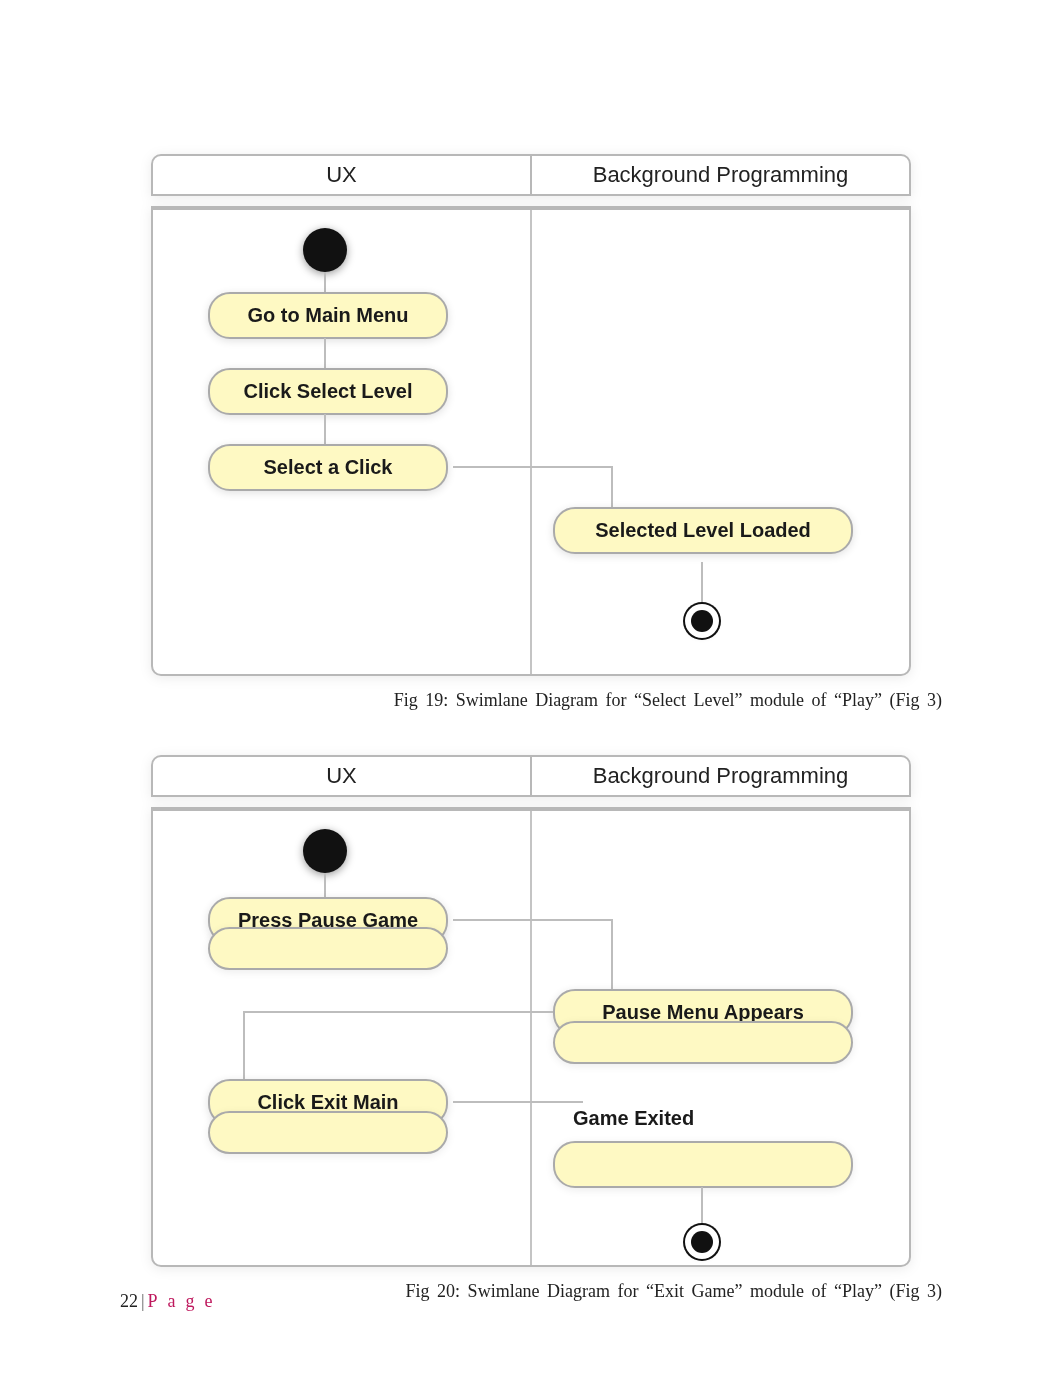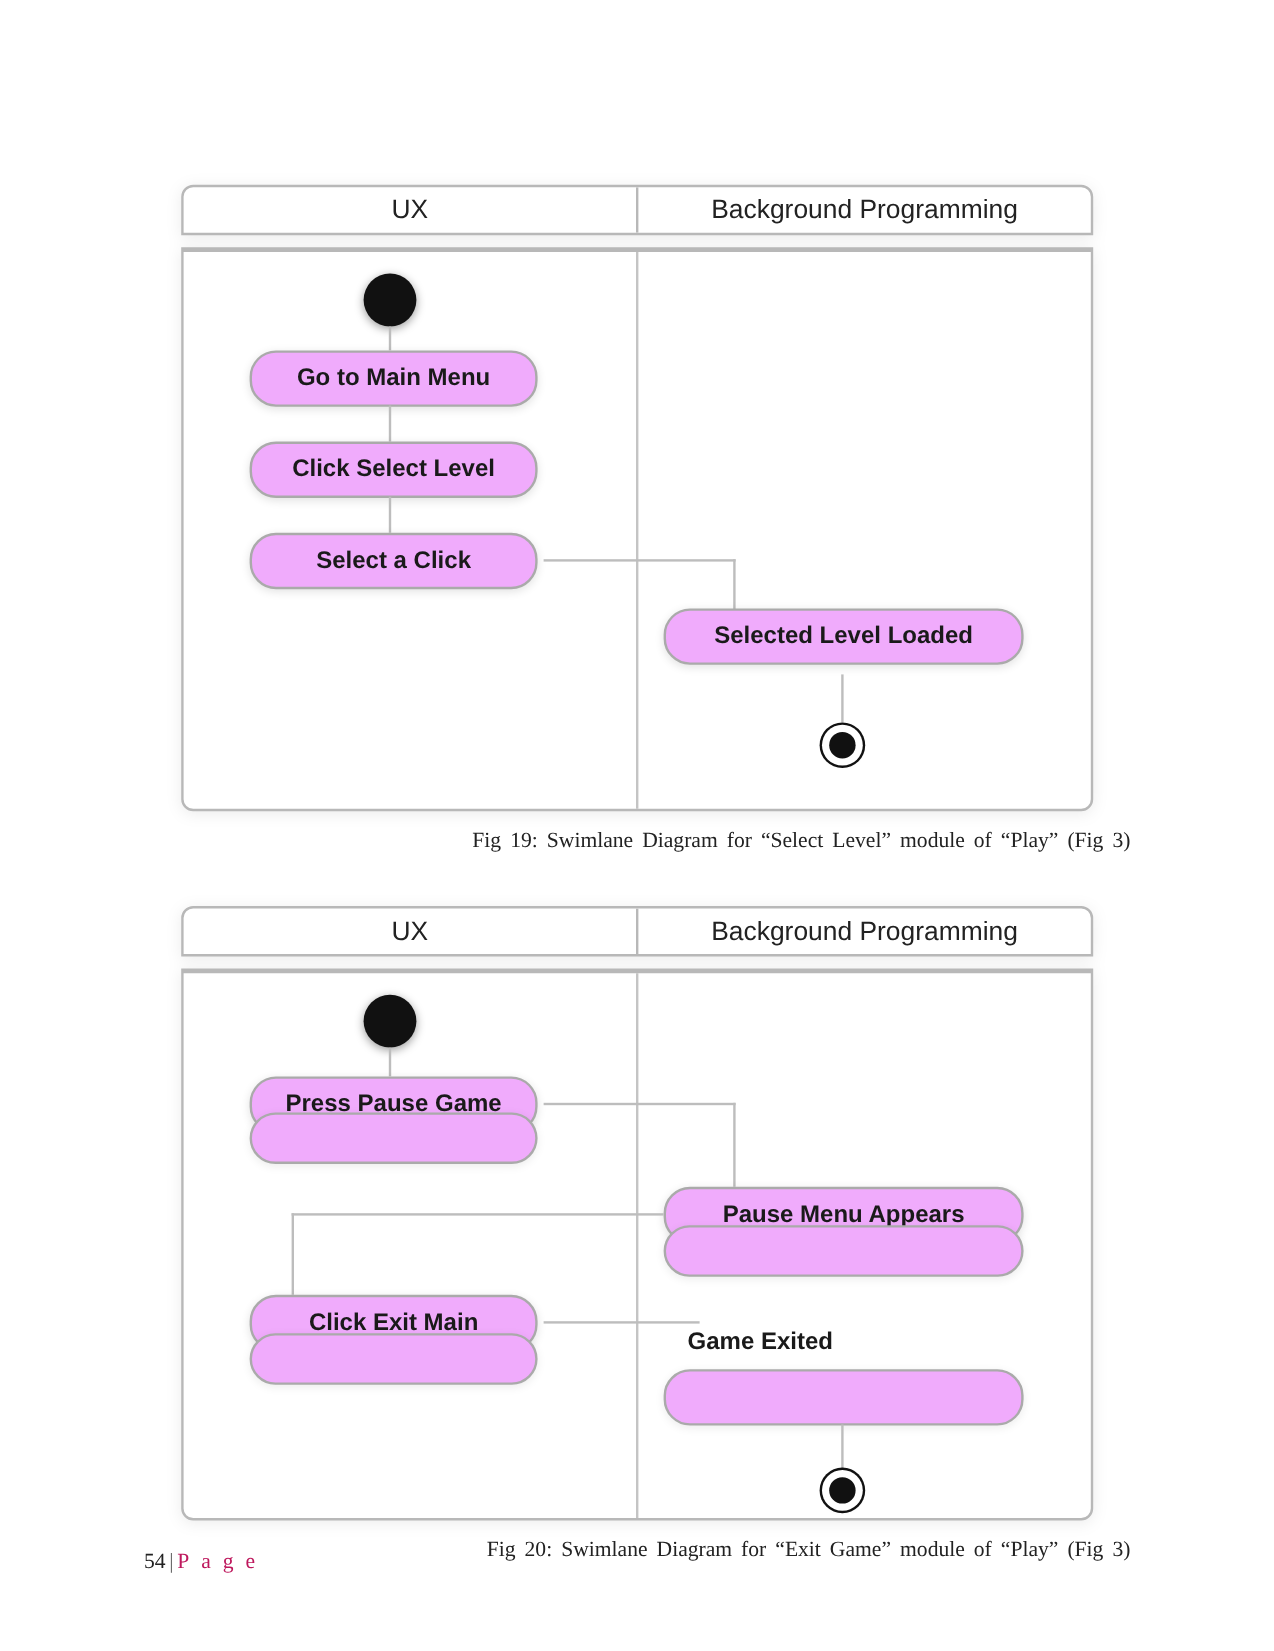--- a/index.html
+++ b/index.html
@@ -58,21 +58,21 @@
     }
     .end-dot {
       position: absolute;
       width: 22px; height: 22px;
       border-radius: 50%;
       background: #111;
       box-shadow: 0 0 0 6px #fff, 0 0 0 8px #111, 0 2px 8px rgba(0,0,0,0.3);
     }
     .act {
       position: absolute;
-      background: #f0abfc;
+      background: #fef9c3;
       border: 2px solid #aaa;
       border-radius: 22px;
       font-weight: 700;
       font-size: 20px;
       color: #1a1a1a;
       text-align: center;
       padding: 10px 18px;
       box-shadow: 0 2px 8px rgba(0,0,0,0.12);
       min-width: 240px;
     }
@@ -172,14 +172,14 @@
     <div style="position:absolute; left:420px; top:296px; font-weight:700; font-size:20px; color:#1a1a1a">Game Exited</div>
     <div class="act ghost" style="left:400px; top:330px; min-width:300px; padding:10px 18px">x</div>
 
     <div class="conn" style="left:548px; top:376px; width:2px; height:40px"></div>
     <div class="end-dot" style="left:538px; top:420px"></div>
   </div>
 </div>
 <div class="caption">Fig  20: Swimlane  Diagram  for  “Exit  Game”  module  of “Play”  (Fig 3)</div>
 
 <div class="page-footer">
-  <span class="num">54</span><span class="bar">|</span><span class="ptxt">Page</span>
+  <span class="num">22</span><span class="bar">|</span><span class="ptxt">Page</span>
 </div>
 
 </body></html>

